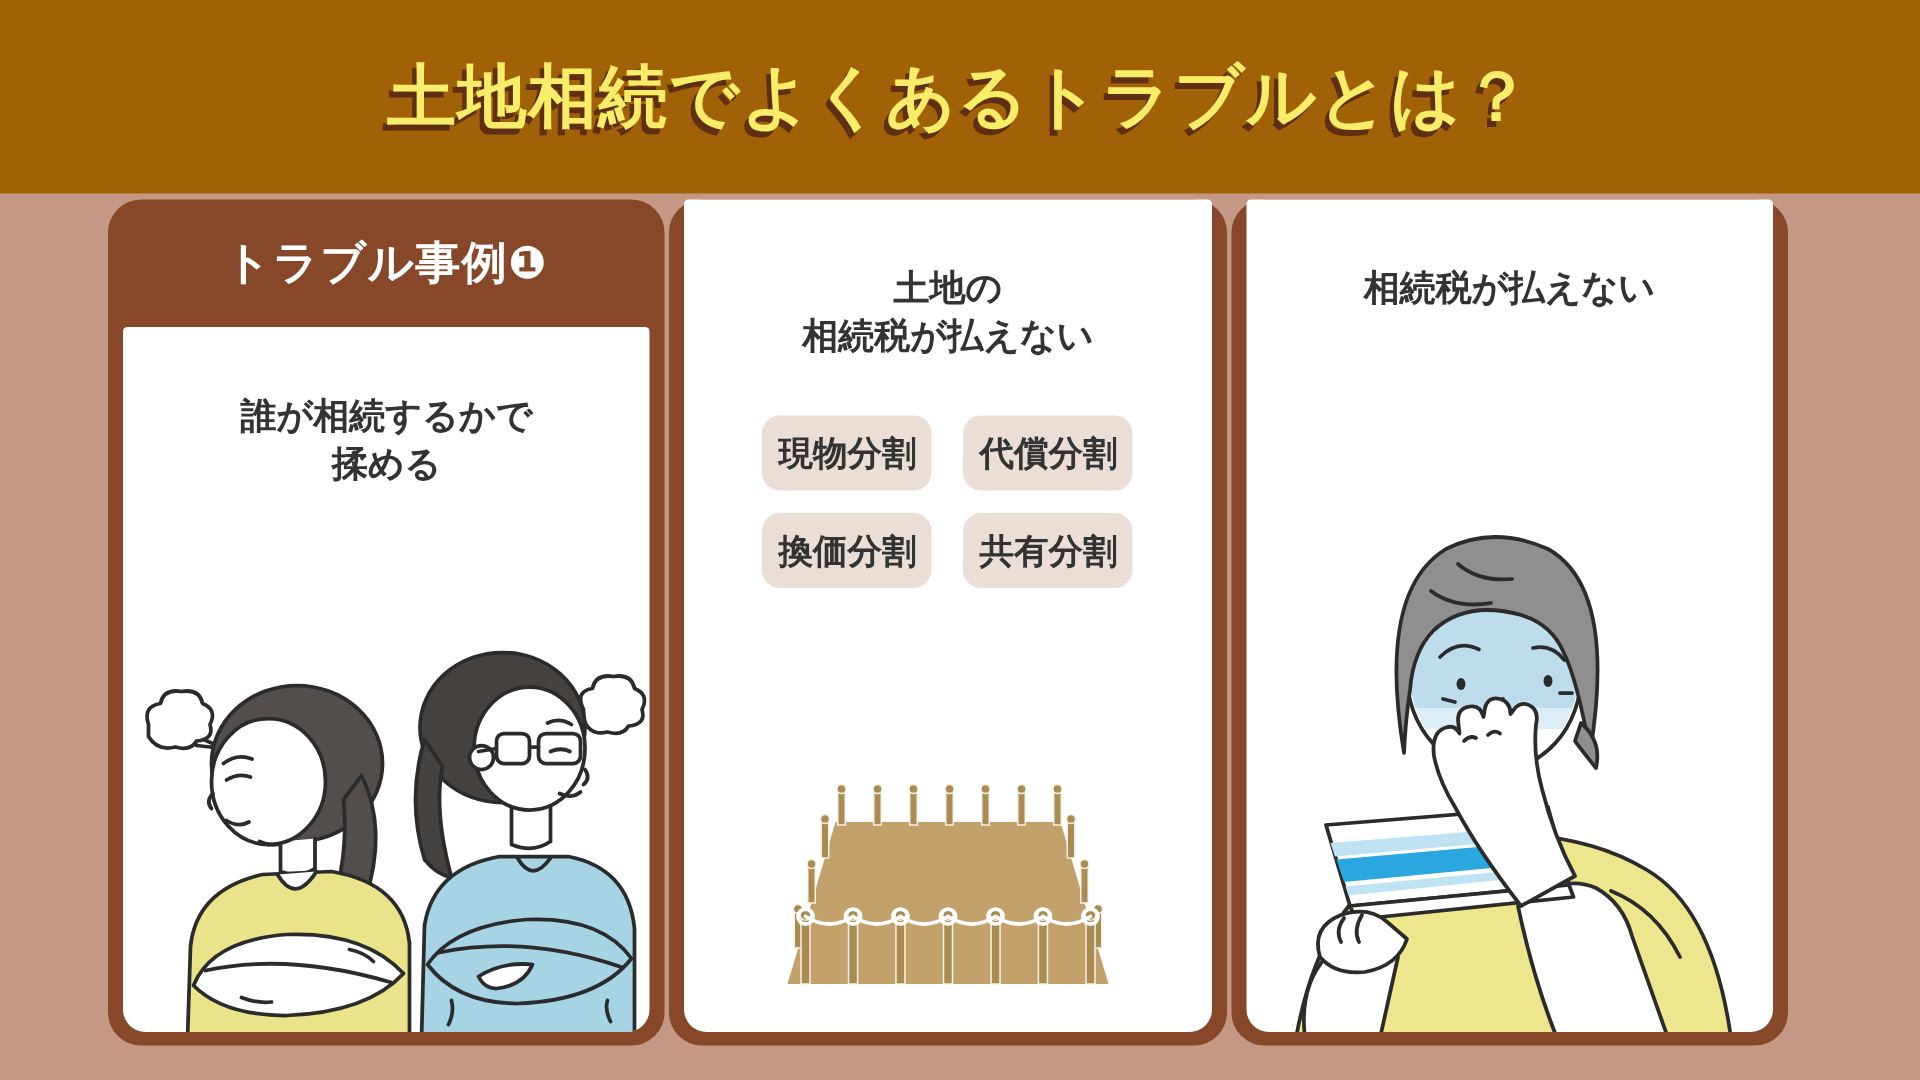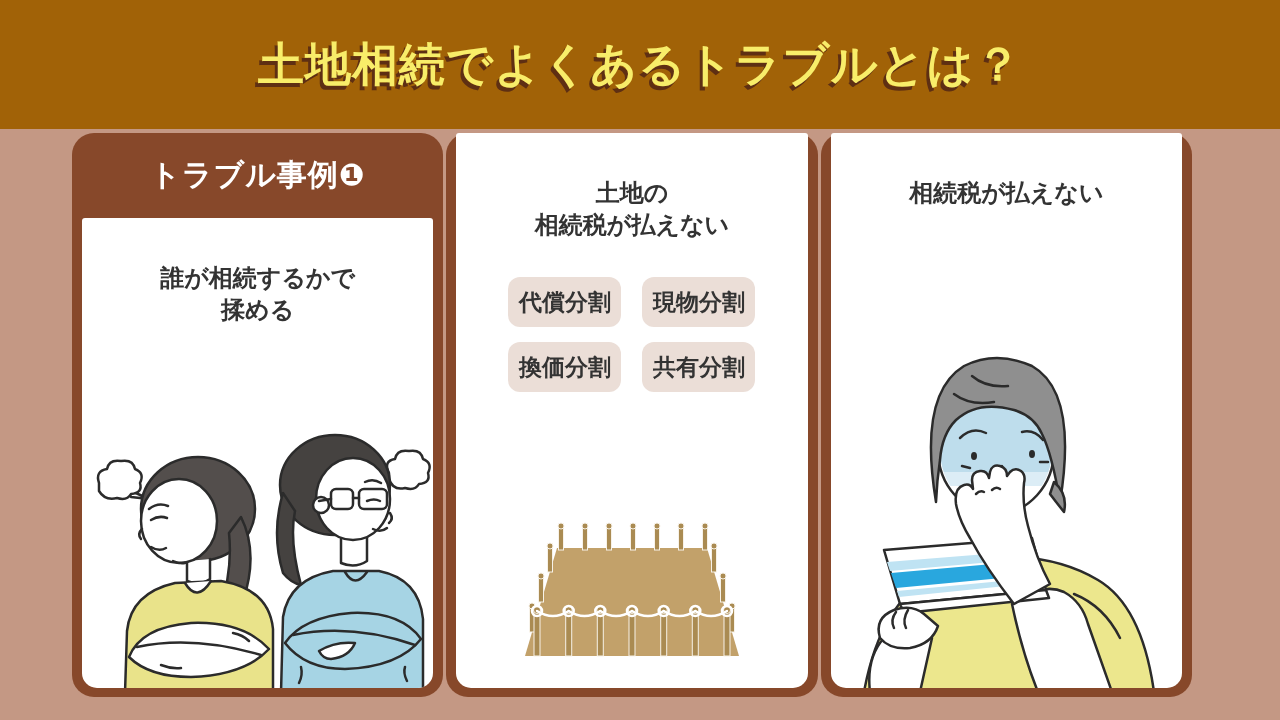--- a/index.html
+++ b/index.html
@@ -120,22 +120,22 @@
             </g>
           </g>
         </svg>
       </div>
     </section>
 
     <section class="card">
       <div class="card-body">
         <h2 class="card-heading"><span>土地の</span><br><span>相続税が払えない</span></h2>
         <div class="tags">
+          <div class="tag">現物分割</div>
           <div class="tag">代償分割</div>
-          <div class="tag">現物分割</div>
           <div class="tag">換価分割</div>
           <div class="tag">共有分割</div>
         </div>
         <svg class="illus illus-land" width="230" height="145" viewBox="0 0 230 145">
           <g>
             <polygon points="40,30 190,30 222,138 8,138" fill="#C2A16A"></polygon>
           </g>
           <g fill="#AA8B52" stroke="#F7F2E8" stroke-width="1">
 
             <rect x="41.5" y="8" width="5" height="24"></rect>

